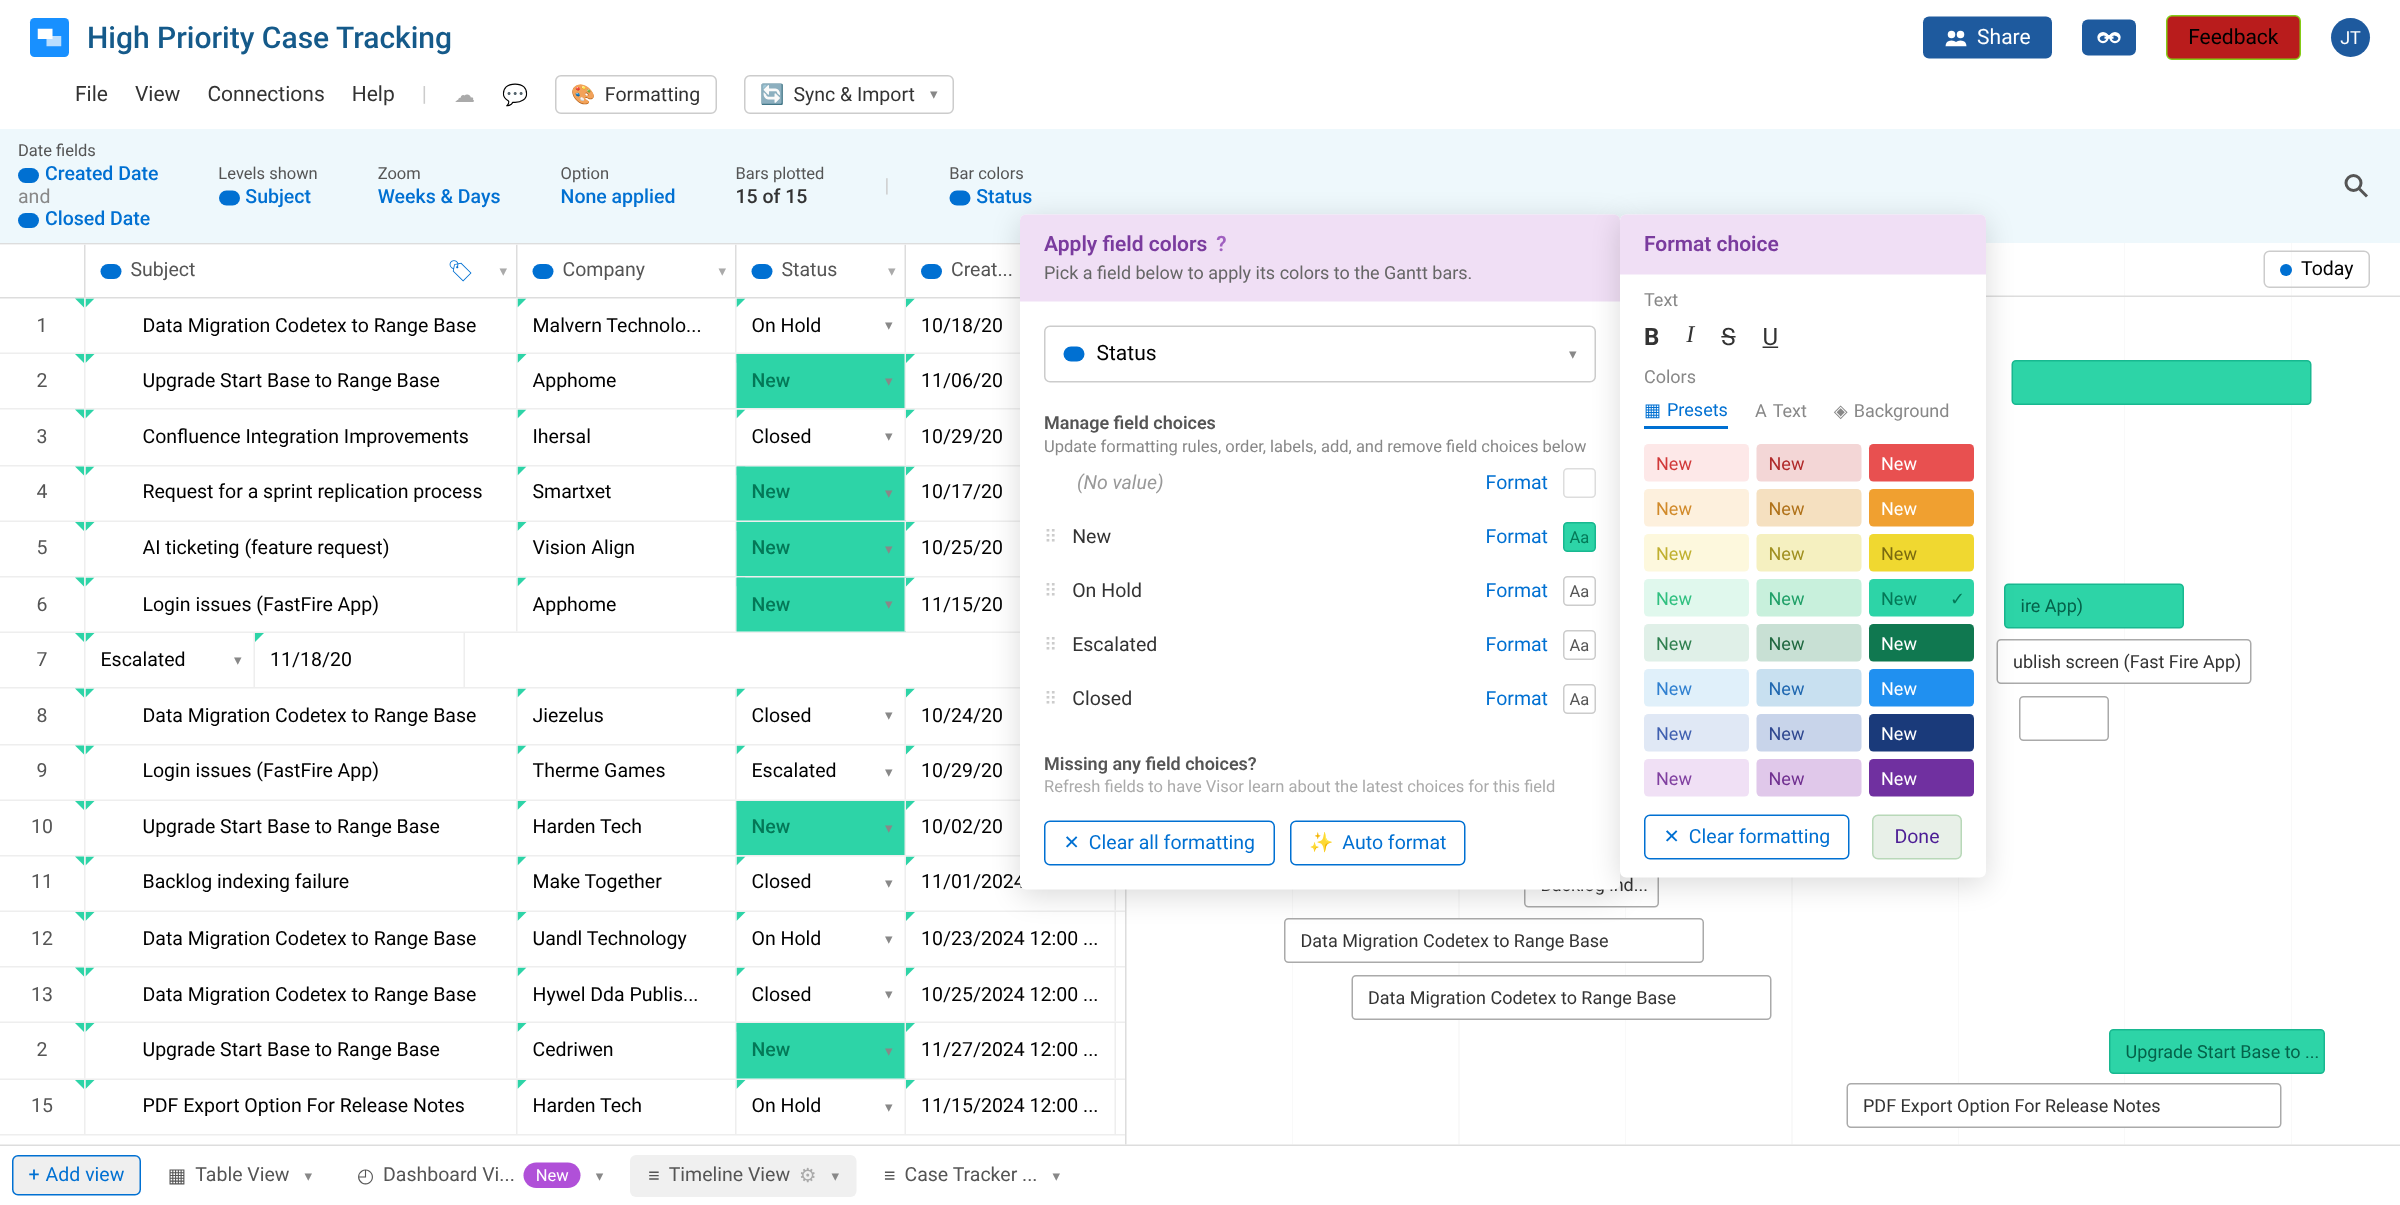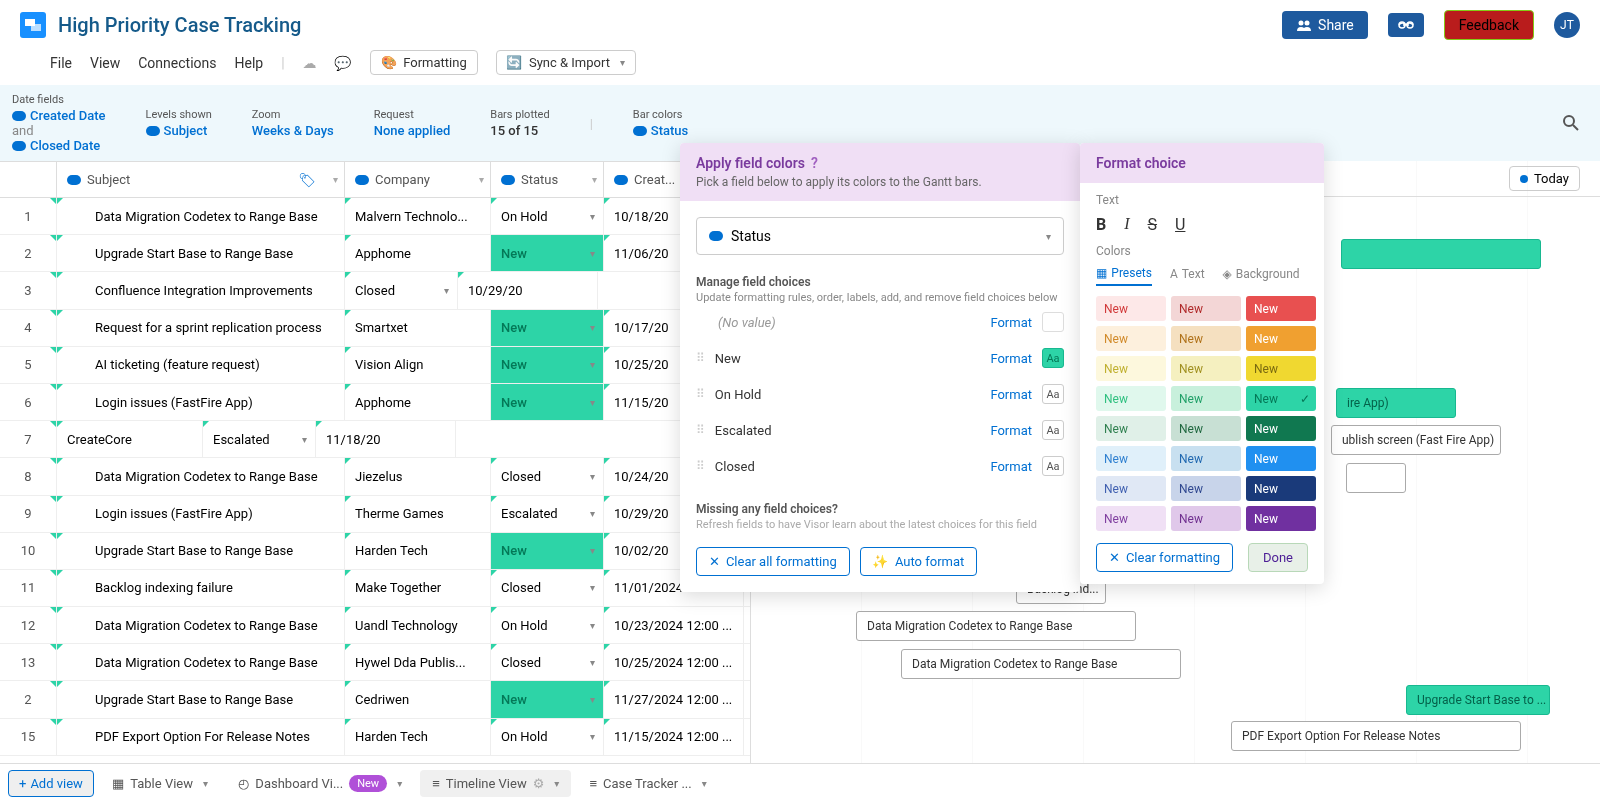--- a/index.html
+++ b/index.html
@@ -182,21 +182,21 @@
     <div class="config-value">
         <span class="cloud-icon"></span>
         <span>Subject</span>
       </div>
   </div>
   <div class="config-group">
     <div class="config-label">Zoom</div>
     <div class="config-value">Weeks &amp; Days</div>
   </div>
   <div class="config-group">
-    <div class="config-label">Request</div>
+    <div class="config-label">Option</div>
     <div class="config-value">None applied</div>
   </div>
   <div class="config-group">
     <div class="config-label">Bars plotted</div>
     <div class="config-value dark">15 of 15</div>
   </div>
   <span style="color:#ccc">|</span>
   <div class="config-group">
     <div class="config-label">Bar colors</div>
     <div class="config-value">
@@ -248,20 +248,21 @@
         <div class="row">
     <div class="rownum">2</div>
     <div class="cell cell-subject">Upgrade Start Base to Range Base</div>
     <div class="cell cell-company">Apphome</div>
     <div class="cell cell-status status-new">New<span class="status-chev">▾</span></div>
     <div class="cell cell-date">11/06/20</div>
         </div>
         <div class="row">
     <div class="rownum">3</div>
     <div class="cell cell-subject">Confluence Integration Improvements</div>
+    <div class="cell cell-company">Ihersal</div>
     <div class="cell cell-status ">Closed<span class="status-chev">▾</span></div>
     <div class="cell cell-date">10/29/20</div>
         </div>
         <div class="row">
     <div class="rownum">4</div>
     <div class="cell cell-subject">Request for a sprint replication process</div>
     <div class="cell cell-company">Smartxet</div>
     <div class="cell cell-status status-new">New<span class="status-chev">▾</span></div>
     <div class="cell cell-date">10/17/20</div>
         </div>
@@ -274,21 +275,20 @@
         </div>
         <div class="row">
     <div class="rownum">6</div>
     <div class="cell cell-subject">Login issues (FastFire App)</div>
     <div class="cell cell-company">Apphome</div>
     <div class="cell cell-status status-new">New<span class="status-chev">▾</span></div>
     <div class="cell cell-date">11/15/20</div>
         </div>
         <div class="row">
     <div class="rownum">7</div>
-    <div class="cell cell-company">CreateCore</div>
     <div class="cell cell-status ">Escalated<span class="status-chev">▾</span></div>
     <div class="cell cell-date">11/18/20</div>
         </div>
         <div class="row">
     <div class="rownum">8</div>
     <div class="cell cell-subject">Data Migration Codetex to Range Base</div>
     <div class="cell cell-company">Jiezelus</div>
     <div class="cell cell-status ">Closed<span class="status-chev">▾</span></div>
     <div class="cell cell-date">10/24/20</div>
         </div>

